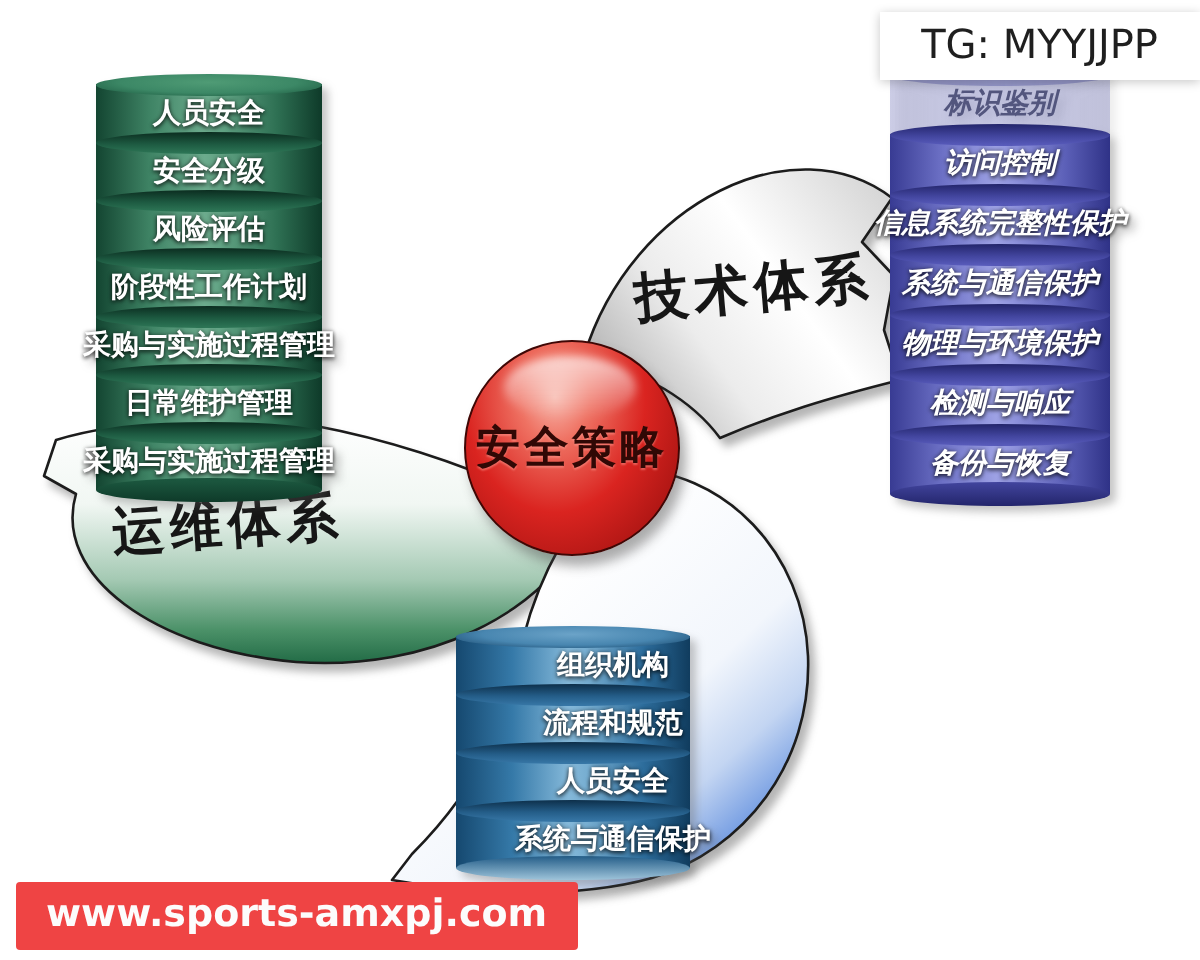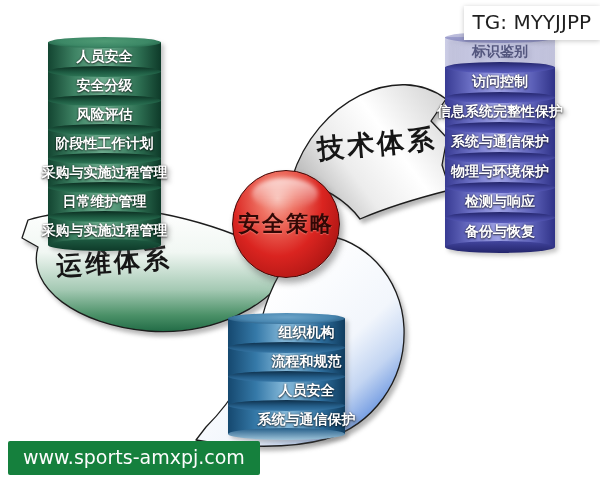--- a/index.html
+++ b/index.html
@@ -37,39 +37,39 @@
   .seg-label{position:relative;z-index:2;font-size:14px;font-weight:bold;color:#ffffff;
     white-space:nowrap;text-shadow:0 1px 2px rgba(0,0,0,.7),0 0 2px rgba(0,0,0,.4);}
   .cap-bottom{position:relative;height:12px;margin-top:-6px;border-radius:50%;z-index:0;}
   
   #ops-stack{left:48px;top:42px;width:113px;}
   #ops-stack .seg{background:linear-gradient(to right,#134531 0%,#3f8465 24%,#6cab8d 48%,#60a283 56%,#2e7053 80%,#0e3a29 100%);}
   #ops-stack .seg::before{background:linear-gradient(#0b2d20 0%,#1d5a41 55%,#2e7757 100%);}
   #ops-stack .seg:first-child::before{background:radial-gradient(ellipse at 50% 38%,#4f9b75 0%,#3c8866 55%,#17533a 100%);}
   #ops-stack .cap-bottom{background:linear-gradient(#1d5a41,#0e3a29);}
   
-  #tech-stack{left:445px;top:37px;width:110px;}
+  #tech-stack{left:445px;top:37px;width:110px;font-style:italic;}
   #tech-stack .seg{height:30px;background:linear-gradient(to right,#383b93 0%,#6d71c6 24%,#9da1e4 48%,#9094dd 56%,#5b5fb7 80%,#2f3287 100%);}
   #tech-stack .seg::before{background:linear-gradient(#23256b 0%,#42459e 55%,#5a5dbd 100%);}
   #tech-stack .cap-bottom{background:linear-gradient(#42459e,#23256b);}
   #tech-stack .seg.faded{background:linear-gradient(to right,rgba(90,93,176,.30) 0%,rgba(154,158,226,.42) 48%,rgba(90,93,176,.30) 100%);}
   #tech-stack .seg.faded::before{background:rgba(66,69,158,.35);}
   #tech-stack .seg.faded .seg-label{color:#53567e;text-shadow:none;}
   
   #mgmt-stack{left:228px;top:318px;width:117px;}
   #mgmt-stack .seg{background:linear-gradient(to right,#15486f 0%,#3579a8 24%,#84b8d9 48%,#77aed1 56%,#2d6d9c 80%,#103c5e 100%);padding-left:40px;}
   #mgmt-stack .seg::before{background:linear-gradient(#0d2f4a 0%,#245d88 55%,#3878a8 100%);}
   #mgmt-stack .seg:first-child::before{background:radial-gradient(ellipse at 50% 38%,#6ba3c8 0%,#4886b0 55%,#123f63 100%);}
   #mgmt-stack .cap-bottom{background:linear-gradient(#245d88,#9ec4da);}
   
   .badge{position:absolute;z-index:6;white-space:nowrap;}
   #tg-badge{right:0;top:6px;background:#ffffff;color:#1f1f1f;font-size:20px;
-    padding:4px 9px 6px;box-shadow:0 1px 5px rgba(0,0,0,.22);}
-  #url-badge{left:8px;top:441px;background:#15803d;color:#fcfcfc;font-size:19px;
-    padding:5px 15px 7px;border-radius:2px;}
+    padding:4px 21px 6px;box-shadow:0 1px 5px rgba(0,0,0,.22);}
+  #url-badge{left:8px;top:441px;background:#ef4444;color:#fcfcfc;font-size:19px;
+    padding:5px 15px 7px;border-radius:2px;font-weight:bold;}
 </style>
 </head>
 <body>
 
 <div id="canvas">
 
   <svg id="arms" width="600" height="480" viewBox="0 0 600 480">
     <defs>
       <linearGradient id="grayGrad" gradientUnits="userSpaceOnUse" x1="295" y1="205" x2="445" y2="95">
         <stop offset="0" stop-color="#a4a4a4"></stop>

